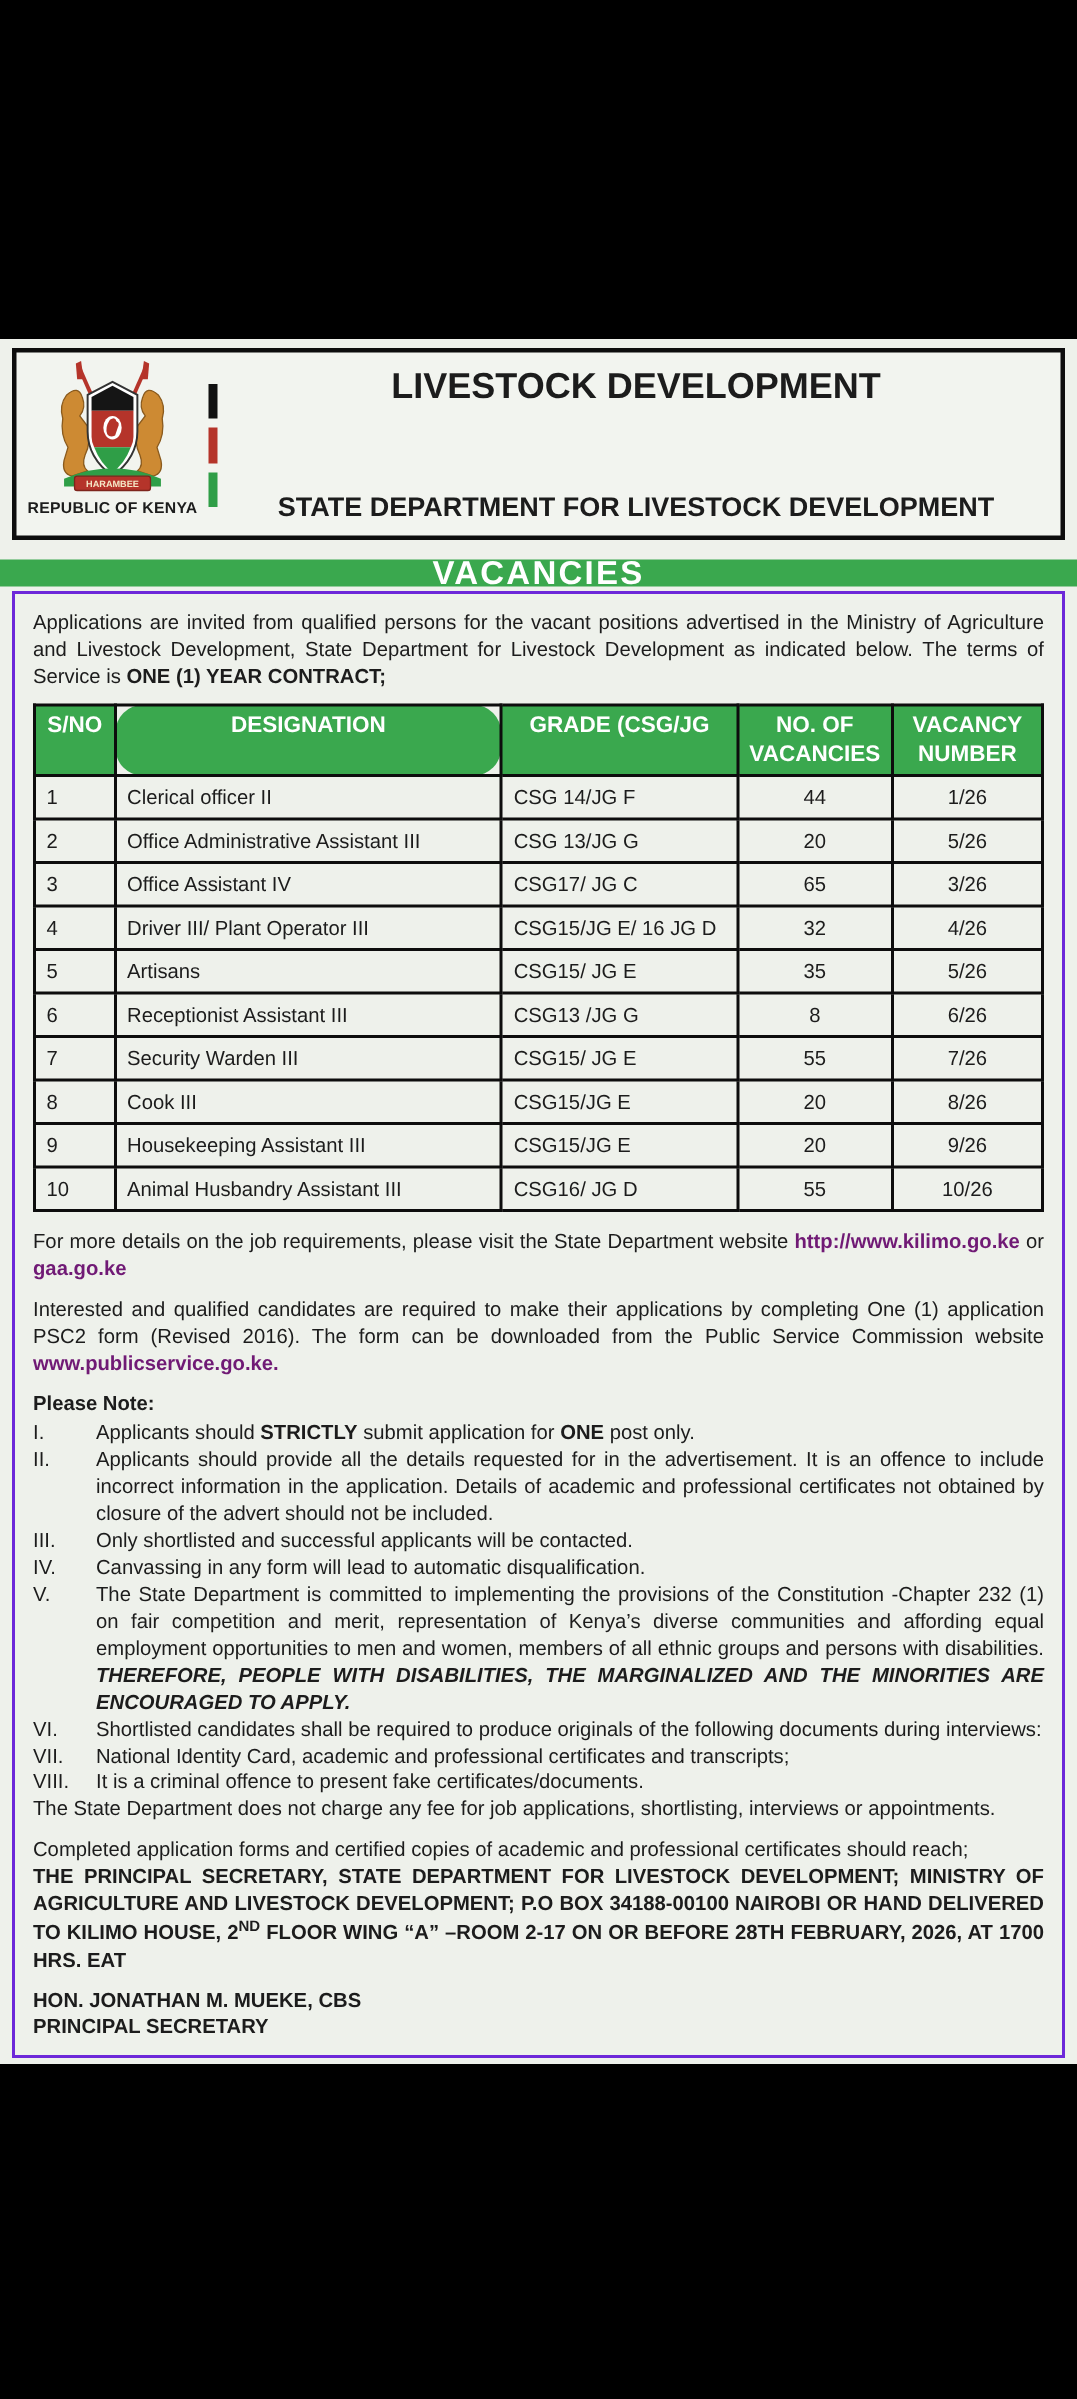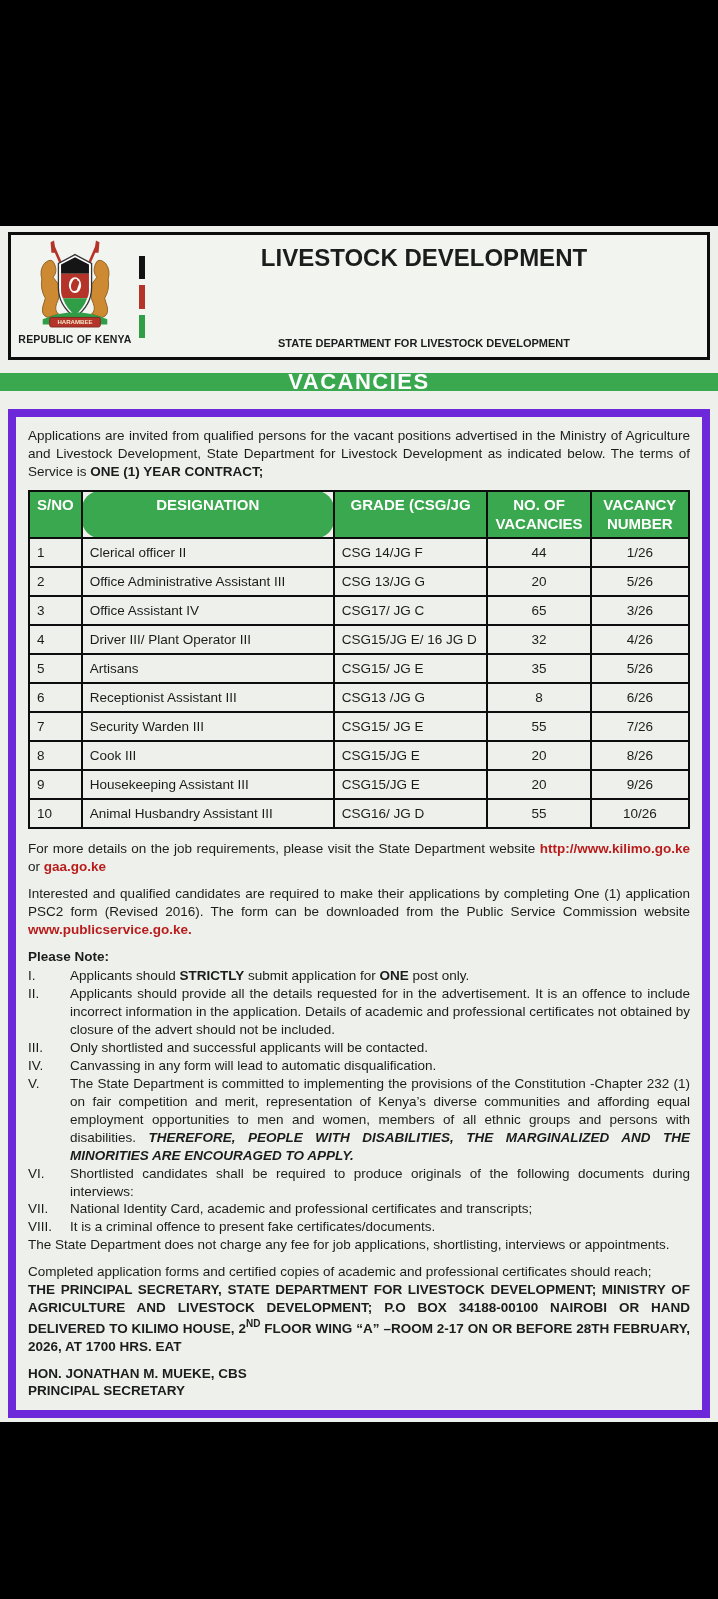--- a/index.html
+++ b/index.html
@@ -9,33 +9,33 @@
 
   
   .header-box{margin:6px 8px 0;border:3px solid #0d0d0d;background:#f2f4ef;
               display:flex;align-items:stretch;padding:5px 8px;height:112px;}
   .emblem-col{width:112px;flex:none;display:flex;flex-direction:column;align-items:center;justify-content:flex-start;}
   .emblem-caption{font-size:10.5px;font-weight:bold;letter-spacing:.2px;margin-top:1px;white-space:nowrap;}
   .flag-stripe{width:6px;flex:none;display:flex;flex-direction:column;gap:6px;margin:16px 0 14px 8px;}
   .flag-seg{flex:1;width:6px;}
   .title-col{flex:1;display:flex;flex-direction:column;padding-left:4px;}
   .ministry-title{text-align:center;font-weight:bold;font-size:24px;line-height:1.3;margin-top:2px;}
-  .dept-subtitle{text-align:center;font-weight:bold;font-size:11px;margin-top:auto;padding-bottom:3px;}
+  .dept-subtitle{text-align:center;font-weight:bold;font-size:18px;margin-top:auto;padding-bottom:3px;}
 
   
   .banner{margin-top:13px;height:18px;display:flex;align-items:center;justify-content:center;
           color:#ffffff;font-weight:bold;font-size:22px;letter-spacing:1.5px;}
 
   
-  .body-box{margin:18px 8px 0;border:8px solid #6d28d9;padding:10px 12px 10px;
+  .body-box{margin:3px 8px 0;border:2px solid #6d28d9;padding:10px 12px 10px;
             font-size:13.5px;line-height:1.33;}
   .para{margin:0 0 9px;text-align:justify;}
   .bold{font-weight:bold;}
   .boldital{font-weight:bold;font-style:italic;}
-  .green-link{color:#b91c1c;font-weight:bold;text-decoration:none;cursor:pointer;}
+  .green-link{color:#701a75;font-weight:bold;text-decoration:none;cursor:pointer;}
 
   
   table.vac{width:100%;border-collapse:collapse;margin:2px 0 11px;}
   table.vac th{color:#fff;font-weight:bold;font-size:15px;text-align:center;
                padding:4px 7px;border:2px solid #0d0d0d;line-height:1.25;vertical-align:top;}
   table.vac td{padding:3px 7px;border:2px solid #0d0d0d;font-size:13.5px;height:21px;vertical-align:middle;}
   td.c{text-align:center;}
 
   
   .note-head{font-weight:bold;margin:0 0 1px;}

